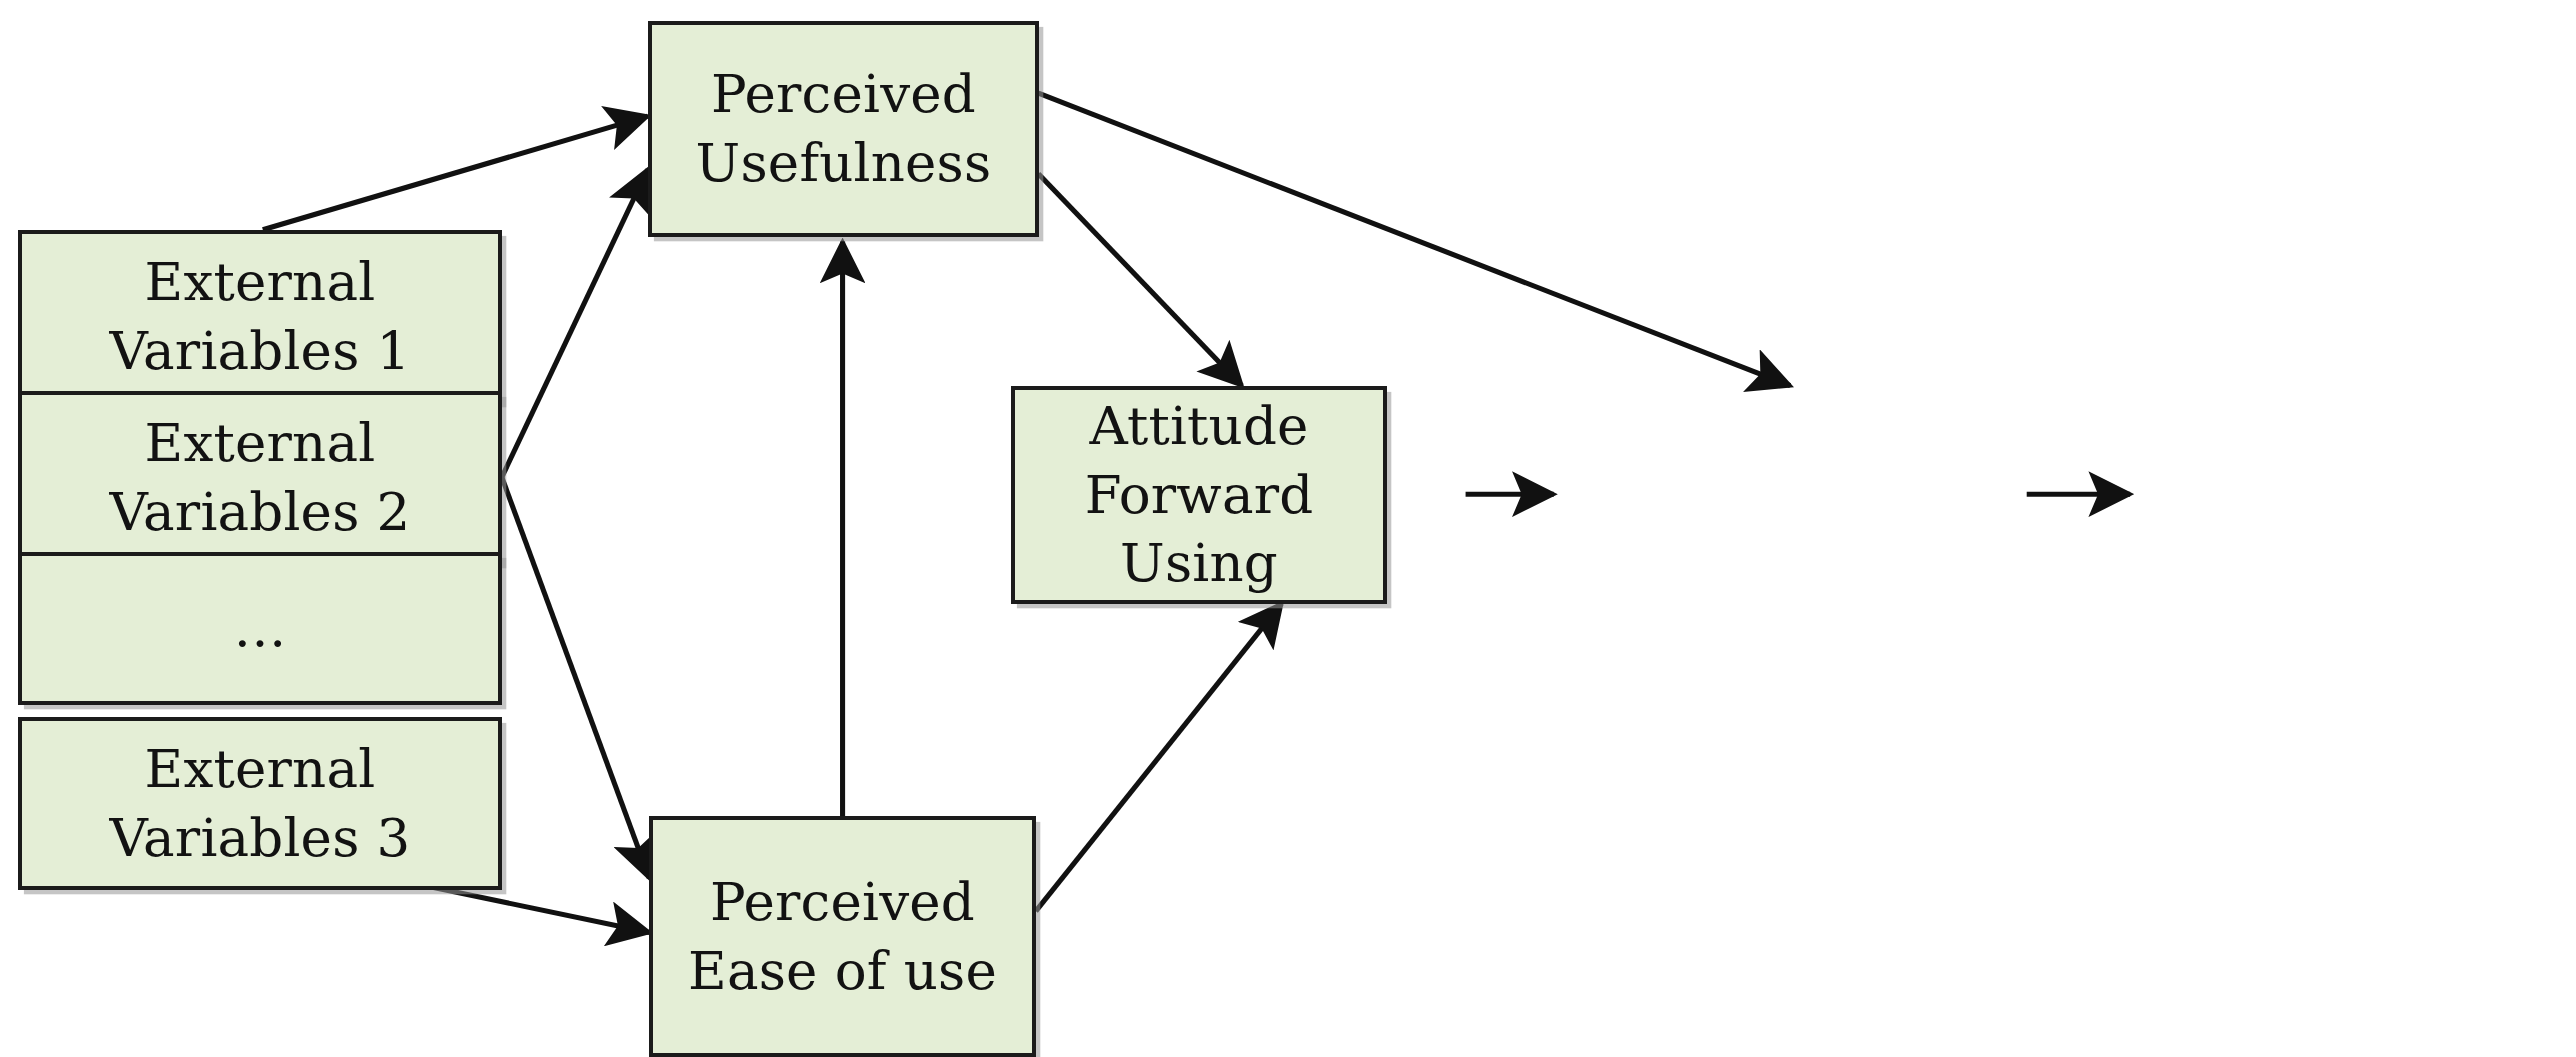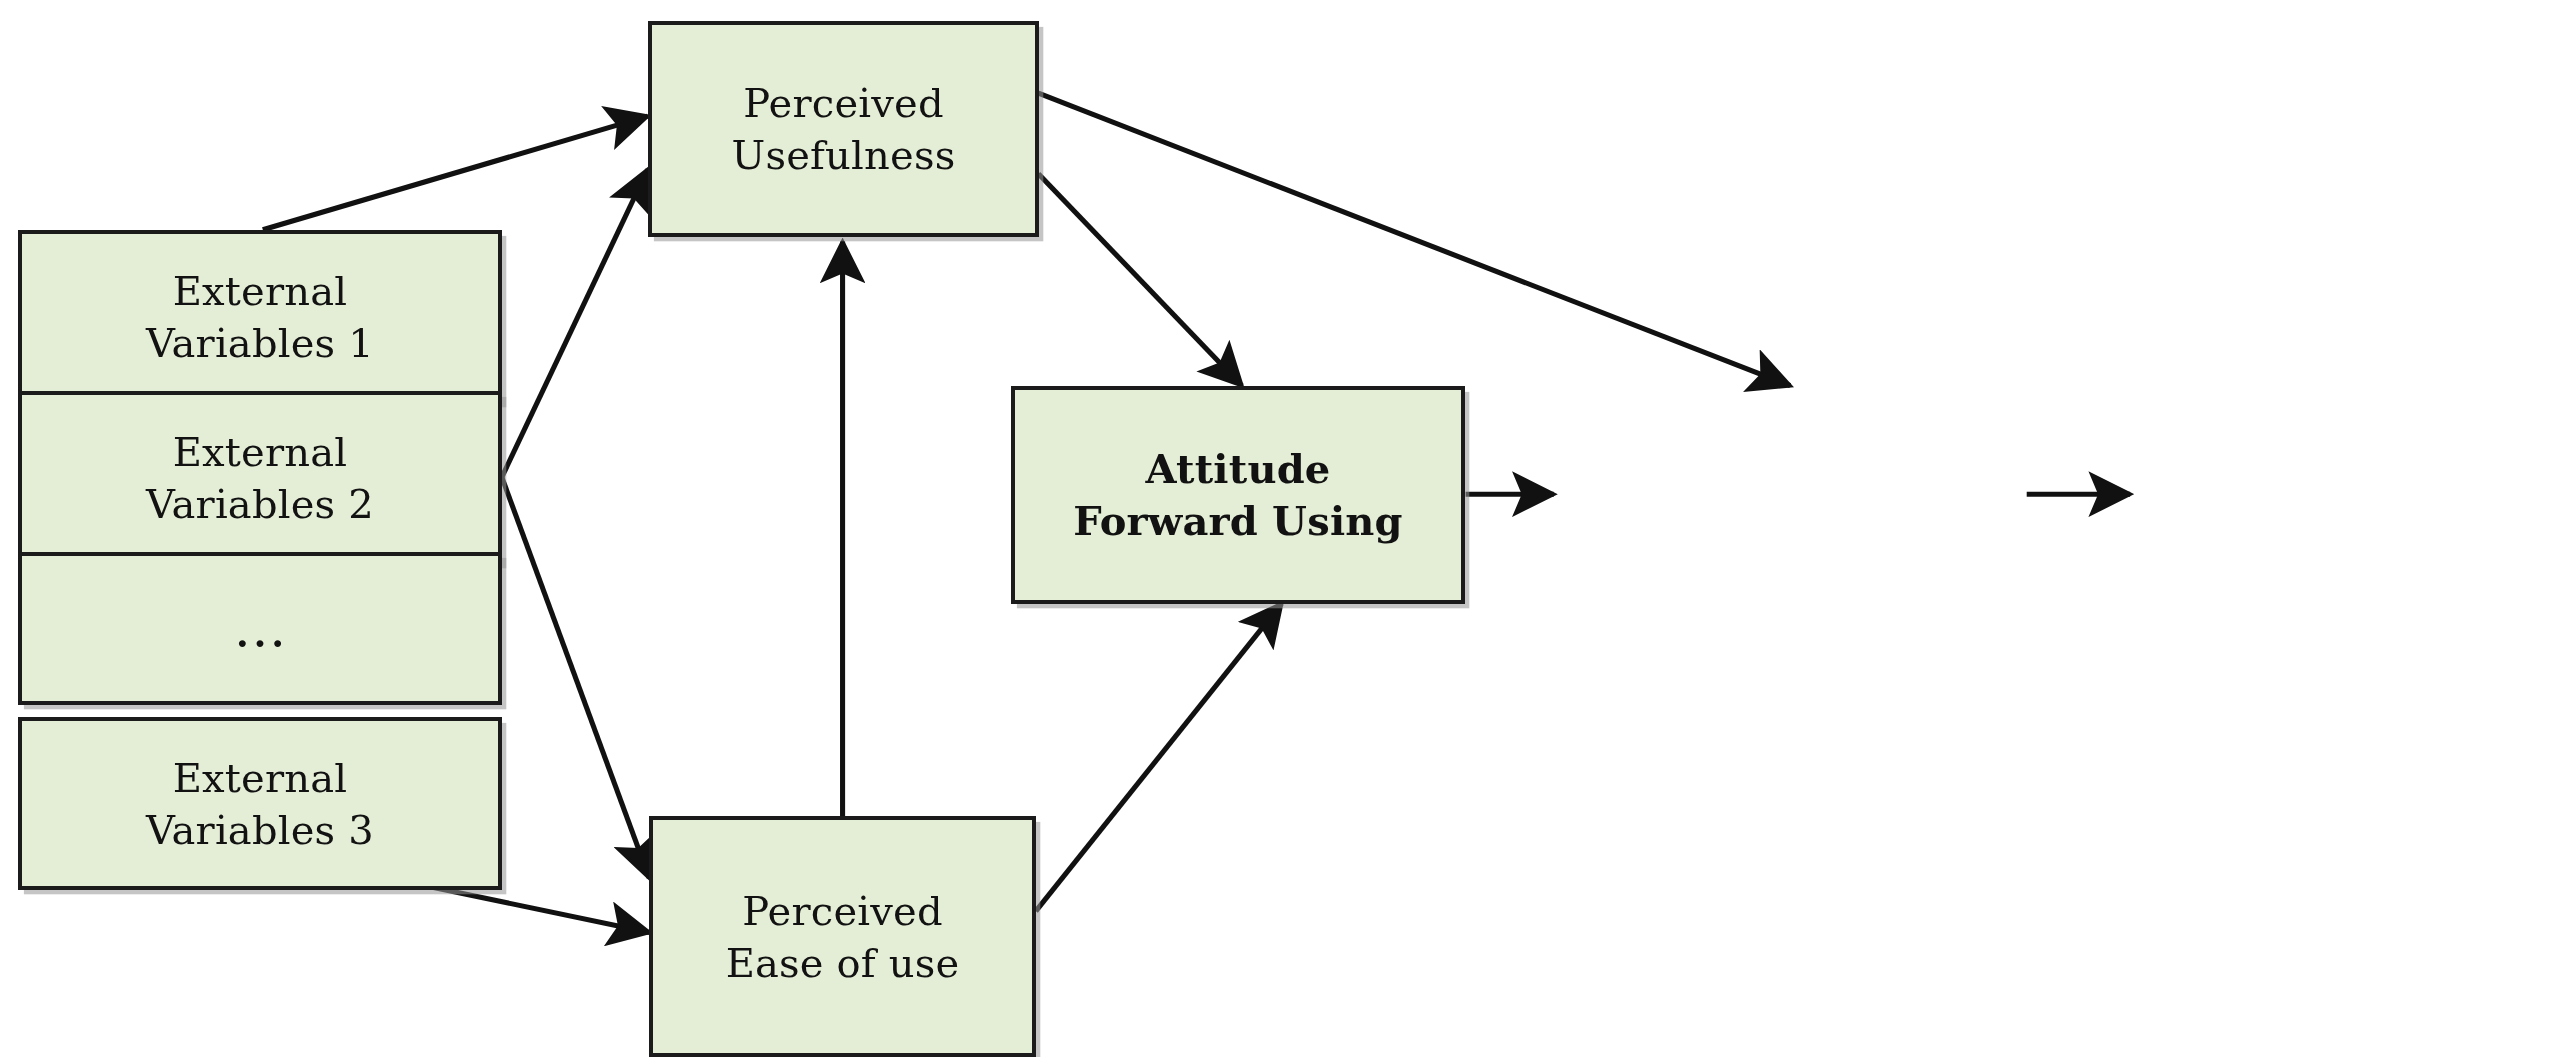--- a/index.html
+++ b/index.html
@@ -36,21 +36,21 @@
     align-items: center;
     justify-content: center;
     text-align: center;
     color: #121212;
     line-height: 1.30;
     z-index: 2;
   }
   .node .label {
     display: block;
     white-space: pre-line;
-    font-size: 40px;
+    font-size: 53px;
     letter-spacing: 0.2px;
   }
   .node.ellipsis .label {
     font-size: 53px;
     letter-spacing: 12px;
     padding-left: 12px;
   }
 </style>
 </head>
 <body>
@@ -99,21 +99,21 @@
   <div class="node" style="left: 648px; top: 21px; width: 391px; height: 216px;">
     <span class="label">Perceived
 Usefulness</span>
   </div>
 
   <div class="node" style="left: 649px; top: 816px; width: 387px; height: 241px;">
     <span class="label">Perceived
 Ease of use</span>
   </div>
 
-  <div class="node" style="left: 1011px; top: 386px; width: 454px; height: 218px; font-weight: bold;">
+  <div class="node" style="left: 1011px; top: 386px; width: 376px; height: 218px;">
     <span class="label">Attitude
 Forward Using</span>
   </div>
 
 
 
 </div>
 
 
 </body></html>

